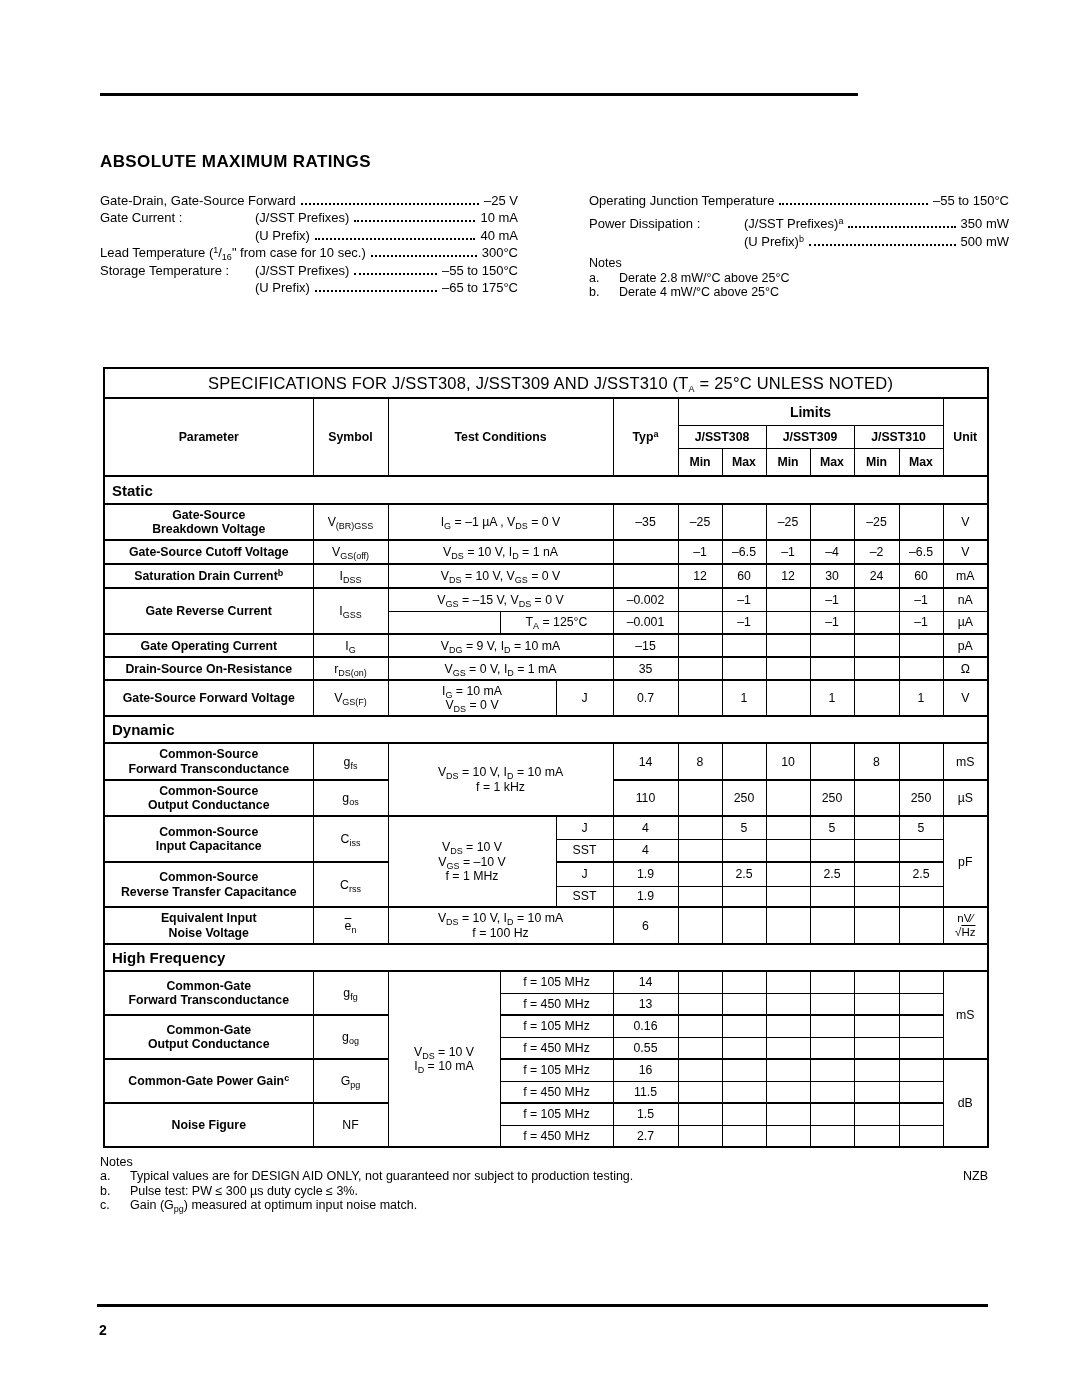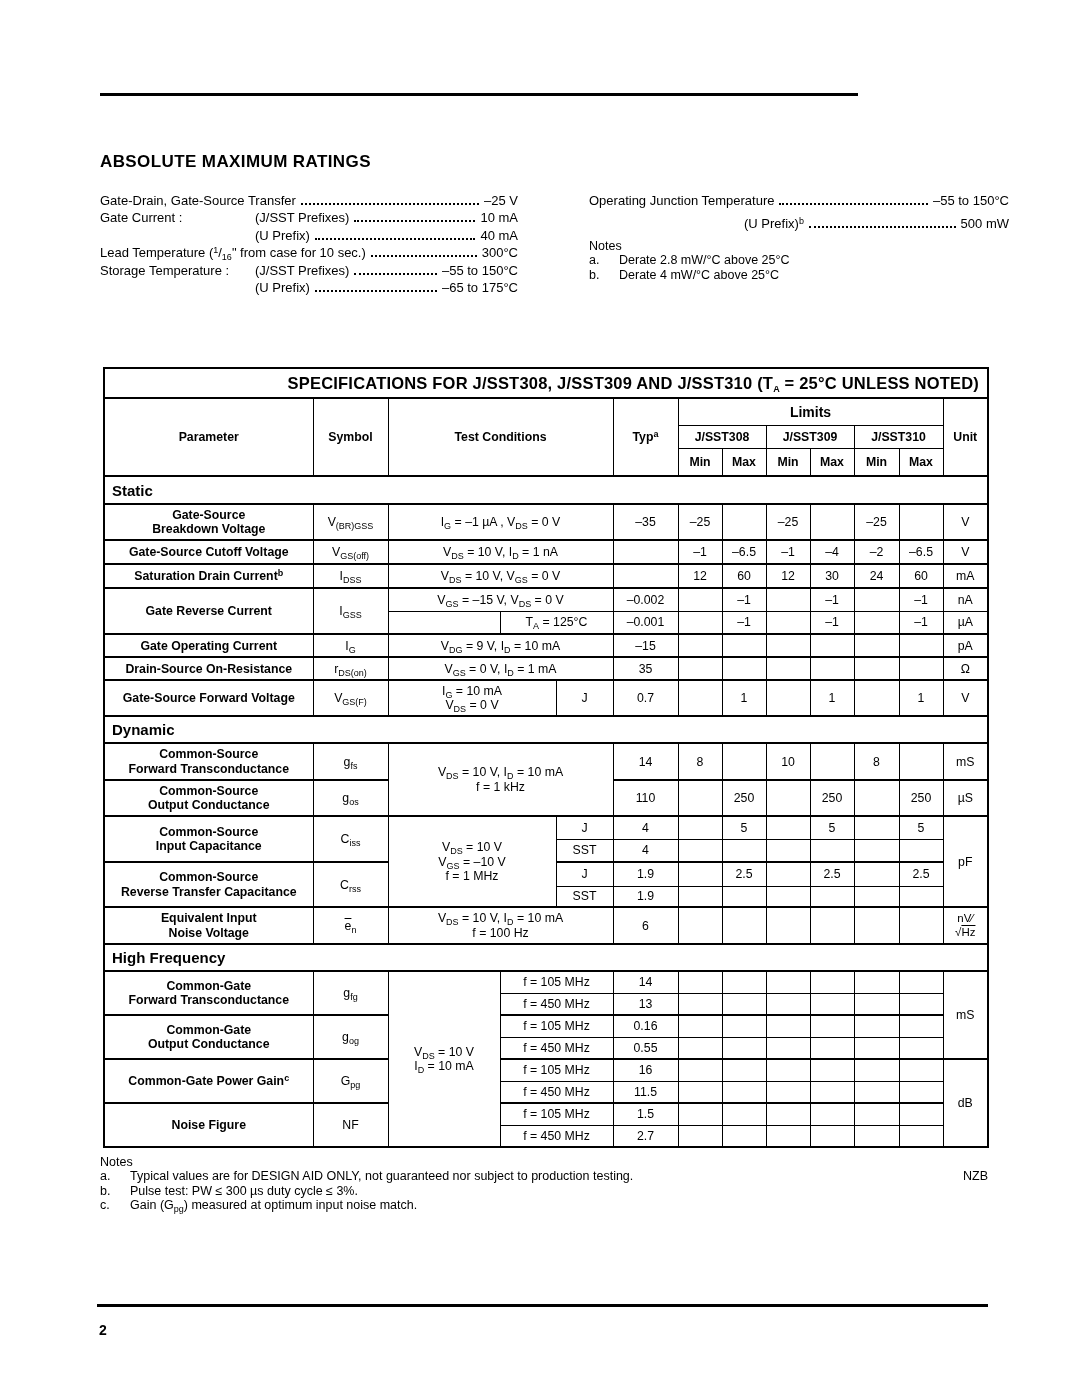--- a/index.html
+++ b/index.html
@@ -26,21 +26,21 @@
   .amr-note-key{flex:none;width:30px;}
   sup{font-size:9px;vertical-align:4px;line-height:0;}
   sub{font-size:9px;vertical-align:-3px;line-height:0;}
   .ovl{text-decoration:overline;}
   
   .spec-wrap{position:absolute;left:103px;top:367px;}
   table.spec{border-collapse:collapse;table-layout:fixed;width:884px;border:2px solid #000;}
   table.spec td{border:1px solid #000;font-size:12.3px;text-align:center;vertical-align:middle;padding:1px 2px;line-height:1.18;overflow:hidden;}
   td.p{text-align:left;padding-left:7px;font-size:12.5px;font-weight:bold;}
   td.sym{font-size:13px;}
-  tr.t-title td{font-weight:bold;font-size:16.5px;text-align:right;padding:5px 8px 4px 17px;border-bottom:2px solid #000;letter-spacing:.2px;}
+  tr.t-title td{font-weight:normal;font-size:16.5px;text-align:center;padding:5px 8px 4px 17px;border-bottom:2px solid #000;letter-spacing:.2px;}
   tr.sec td{font-weight:bold;font-size:15px;text-align:left;padding-left:7px;border-top:2px solid #000;border-bottom:2px solid #000;}
   tr.g td{border-top:2px solid #000;}
   td.hb{font-weight:bold;font-size:13.5px;}
   td.vb{vertical-align:bottom;padding-bottom:6px;}
   td.ser{font-size:12.3px;font-weight:bold;}
   td.nb{border-bottom:none;}
   td.nt{border-top:none;}
   
   .tnotes{position:absolute;left:100px;top:1154px;width:888px;font-size:12.5px;}
   .tnote-line{display:flex;height:14.5px;align-items:flex-end;white-space:nowrap;}
@@ -54,21 +54,21 @@
 <body>
 
 <div id="page">
 
   <div class="title-rule"></div>
 
   <div class="amr-heading">ABSOLUTE MAXIMUM RATINGS</div>
 
   <div class="amr-col amr-left">
     <div class="amr-row">
-      <span class="amr-lbl">Gate-Drain, Gate-Source Transfer</span>
+      <span class="amr-lbl">Gate-Drain, Gate-Source Forward</span>
       <span class="amr-dots"></span>
       <span class="amr-val">–25 V</span>
     </div>
     <div class="amr-row">
       <span class="amr-head">Gate Current :</span>
       <span class="amr-lbl">(J/SST Prefixes)</span>
       <span class="amr-dots"></span>
       <span class="amr-val">10 mA</span>
     </div>
     <div class="amr-row">
@@ -96,20 +96,26 @@
     </div>
   </div>
 
   <div class="amr-col amr-right">
     <div class="amr-row">
       <span class="amr-lbl">Operating Junction Temperature</span>
       <span class="amr-dots"></span>
       <span class="amr-val">–55 to 150°C</span>
     </div>
     <div style="height:6px"></div>
+    <div class="amr-row">
+      <span class="amr-head">Power Dissipation :</span>
+      <span class="amr-lbl">(J/SST Prefixes)<sup>a</sup></span>
+      <span class="amr-dots"></span>
+      <span class="amr-val">350 mW</span>
+    </div>
     <div class="amr-row">
       <span class="amr-head"></span>
       <span class="amr-lbl">(U Prefix)<sup>b</sup></span>
       <span class="amr-dots"></span>
       <span class="amr-val">500 mW</span>
     </div>
     <div class="amr-notes">
       <div class="amr-note-line">Notes</div>
       <div class="amr-note-line">
         <span class="amr-note-key">a.</span>

